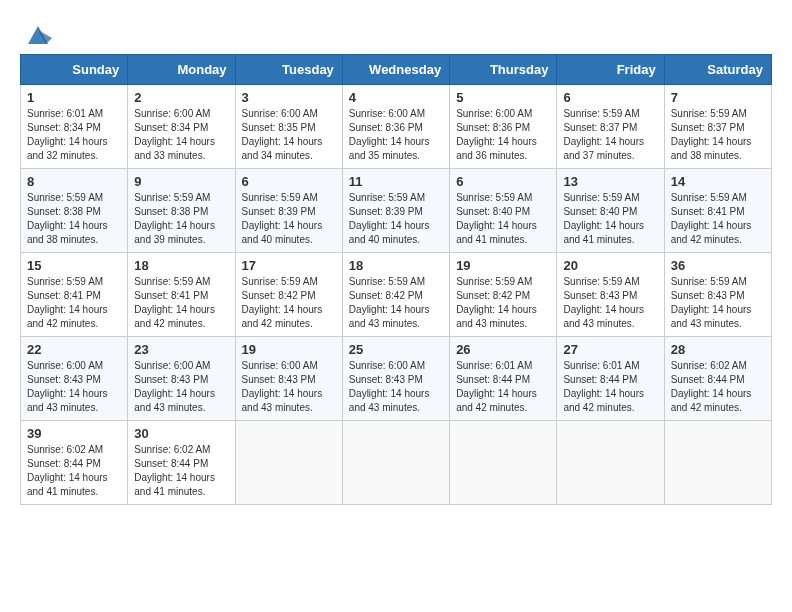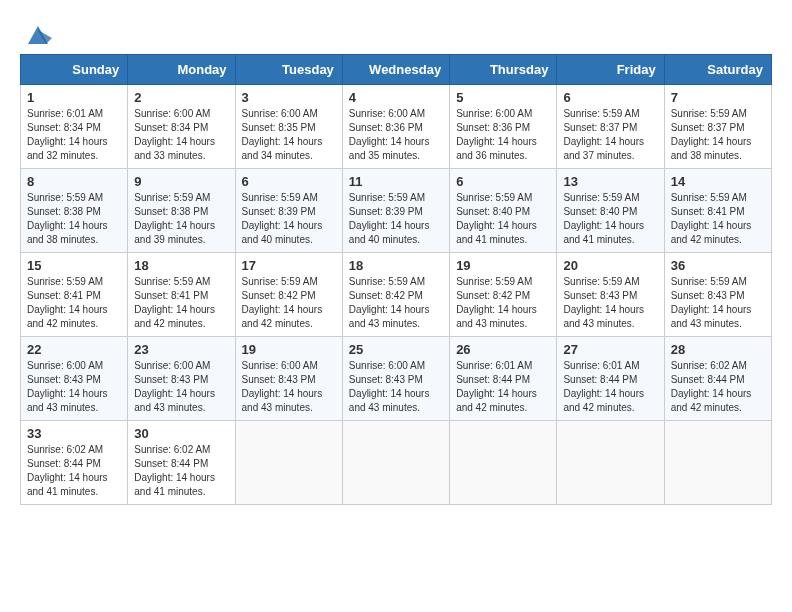--- a/index.html
+++ b/index.html
@@ -239,21 +239,21 @@
           <span class="day-num">27</span>
           <div class="cell-text">Sunrise: 6:01 AM<br>Sunset: 8:44 PM<br>Daylight: 14 hours and 42 minutes.</div>
         </td>
         <td>
           <span class="day-num">28</span>
           <div class="cell-text">Sunrise: 6:02 AM<br>Sunset: 8:44 PM<br>Daylight: 14 hours and 42 minutes.</div>
         </td>
       </tr>
       <tr>
         <td>
-          <span class="day-num">33</span>
+          <span class="day-num">39</span>
           <div class="cell-text">Sunrise: 6:02 AM<br>Sunset: 8:44 PM<br>Daylight: 14 hours and 41 minutes.</div>
         </td>
         <td>
           <span class="day-num">30</span>
           <div class="cell-text">Sunrise: 6:02 AM<br>Sunset: 8:44 PM<br>Daylight: 14 hours and 41 minutes.</div>
         </td>
         <td class="empty-cell"></td>
         <td class="empty-cell"></td>
         <td class="empty-cell"></td>
         <td class="empty-cell"></td>

